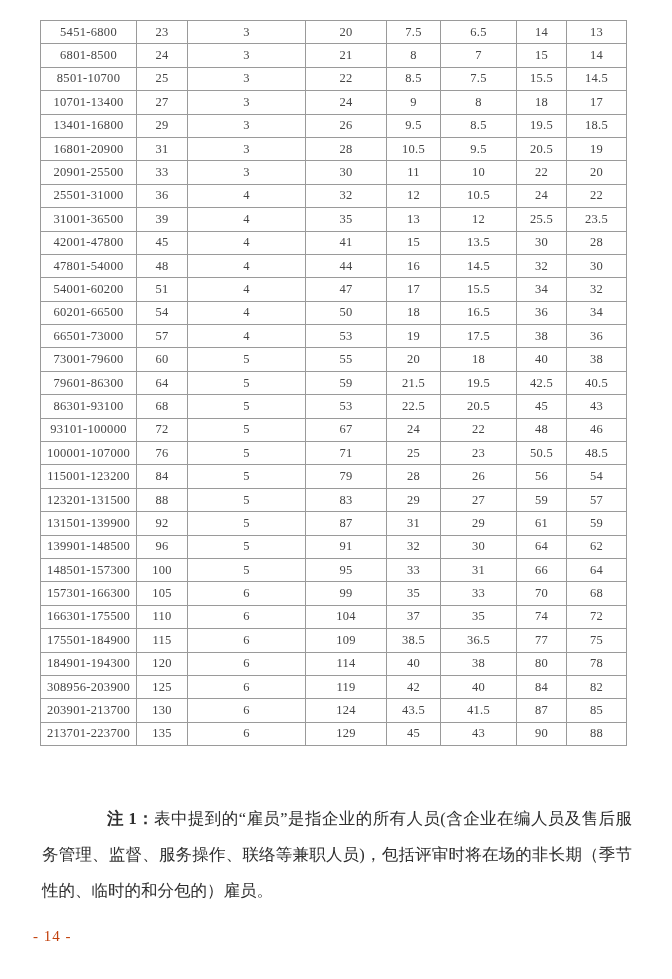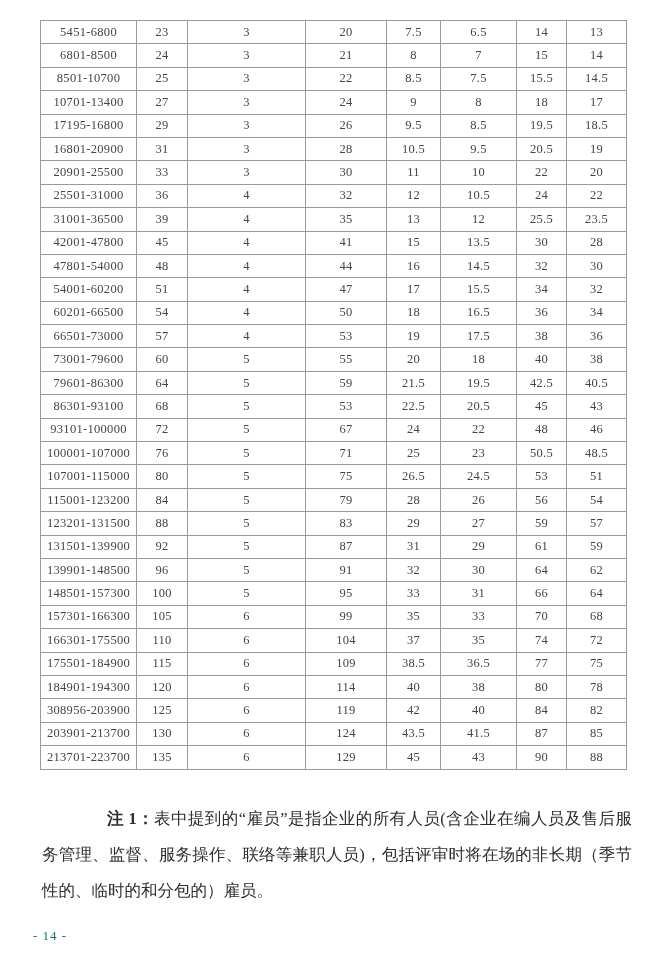--- a/index.html
+++ b/index.html
@@ -51,22 +51,22 @@
     text-align: justify;
     text-indent: 2em;
     color: #2e2e2e;
     font-family: "Liberation Serif", "DejaVu Serif", serif;
   }
   .note .note-label { font-weight: bold; margin-left: 32px; }
   .page-number {
     position: absolute;
     left: 33px;
     top: 928px;
-    font-size: 13px;
-    color: #0f766e;
+    font-size: 15px;
+    color: #c2410c;
     letter-spacing: 1px;
     font-family: "Liberation Serif", "DejaVu Serif", serif;
   }
 </style>
 </head>
 <body>
 
 <div class="page">
 
   <table class="audit-table">
@@ -115,21 +115,21 @@
           <td>10701-13400</td>
           <td>27</td>
           <td>3</td>
           <td>24</td>
           <td>9</td>
           <td>8</td>
           <td>18</td>
           <td>17</td>
         </tr>
         <tr>
-          <td>17195-16800</td>
+          <td>13401-16800</td>
           <td>29</td>
           <td>3</td>
           <td>26</td>
           <td>9.5</td>
           <td>8.5</td>
           <td>19.5</td>
           <td>18.5</td>
         </tr>
         <tr>
           <td>16801-20900</td>
@@ -265,30 +265,20 @@
           <td>100001-107000</td>
           <td>76</td>
           <td>5</td>
           <td>71</td>
           <td>25</td>
           <td>23</td>
           <td>50.5</td>
           <td>48.5</td>
         </tr>
         <tr>
-          <td>107001-115000</td>
-          <td>80</td>
-          <td>5</td>
-          <td>75</td>
-          <td>26.5</td>
-          <td>24.5</td>
-          <td>53</td>
-          <td>51</td>
-        </tr>
-        <tr>
           <td>115001-123200</td>
           <td>84</td>
           <td>5</td>
           <td>79</td>
           <td>28</td>
           <td>26</td>
           <td>56</td>
           <td>54</td>
         </tr>
         <tr>

